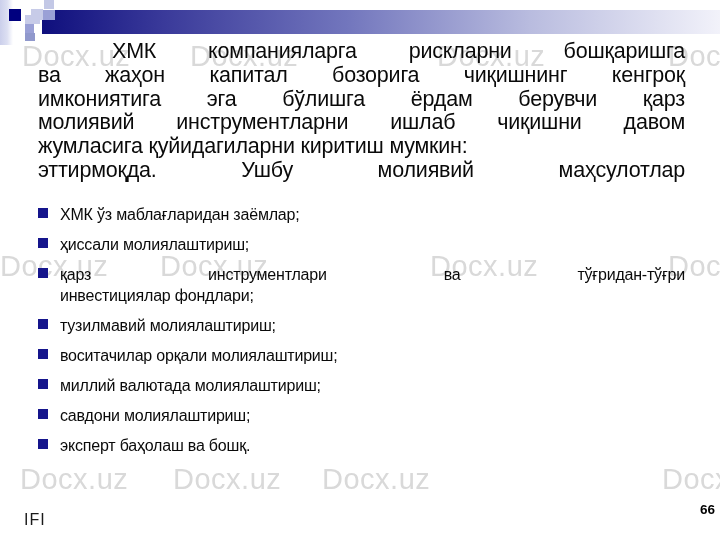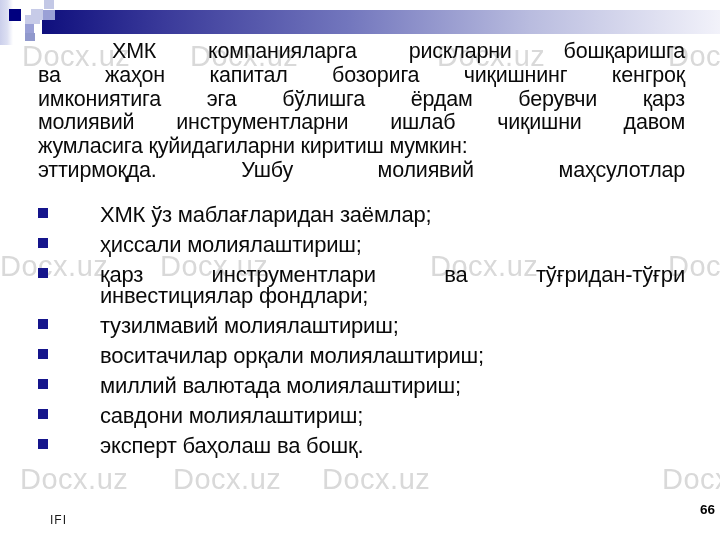--- a/index.html
+++ b/index.html
@@ -47,28 +47,28 @@
   .lead .pline.first{text-indent:74px;}
   .lead .pline.last{text-align-last:left;}
   ul.bullets{list-style:none; margin:0; padding:0;}
   ul.bullets li{display:flex; align-items:flex-start; margin:0 0 9px 0;}
   .bullet-sq{
     flex:none; width:10px; height:10px; margin:4px 12px 0 0;
     background:var(--bullet);
   }
   .btext{flex:1; min-width:0;}
   .btext .bline{
-    font-size:22px; line-height:21px; letter-spacing:-0.2px;
-    text-align:justify; text-align-last:justify;margin-left:40px;
+    font-size:16px; line-height:21px; letter-spacing:-0.2px;
+    text-align:justify; text-align-last:justify;
   }
   .btext .bline.last{text-align-last:left;}
   
   .footer-left{
-    position:absolute; left:50px; top:513px; z-index:2;
-    font-size:12px; line-height:14px; color:#1a1a1a; letter-spacing:1px;
+    position:absolute; left:24px; top:513px; z-index:2;
+    font-size:16px; line-height:14px; color:#1a1a1a; letter-spacing:1px;
   }
   .page-number{
     position:absolute; left:655px; top:502px; z-index:2;
     font-size:13.5px; line-height:15px; font-weight:bold; color:#000000;margin-left:45px;
   }
 </style>
 </head>
 <body>
 
 <div class="slide">

